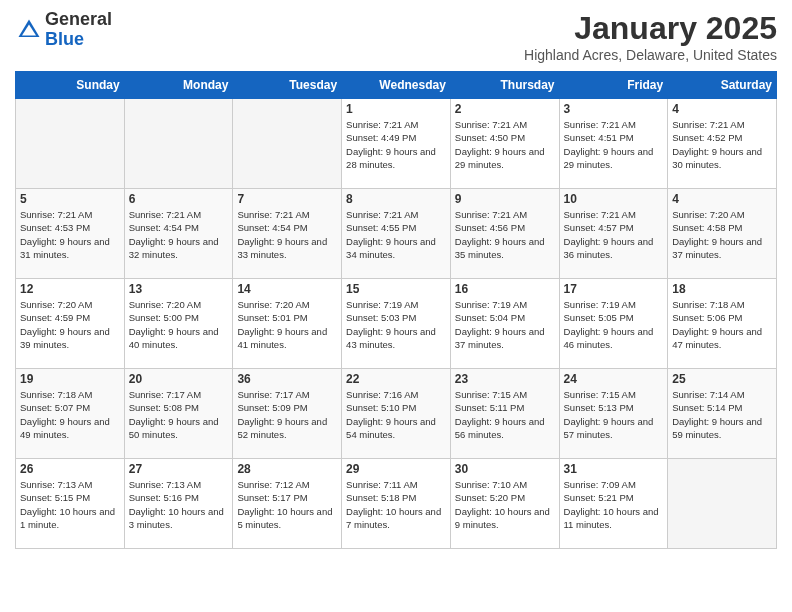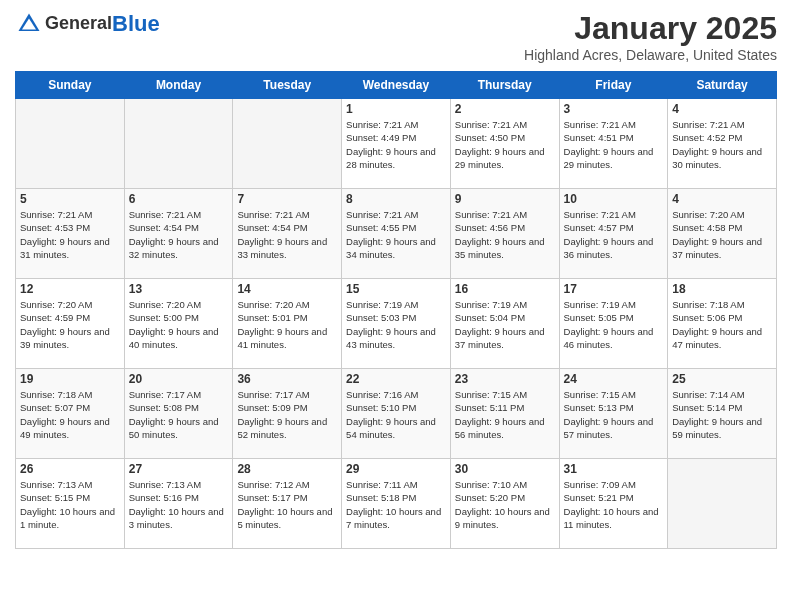--- a/index.html
+++ b/index.html
@@ -18,30 +18,30 @@
       justify-content: space-between;
       align-items: flex-start;
       margin-bottom: 8px;
     }
     .logo {
       display: flex;
       align-items: center;
     }
     .logo-text {
       display: flex;
+      flex-direction: column;
       line-height: 1.1;
-      align-items: center;
     }
     .logo-general {
       font-size: 18px;
       font-weight: bold;
       color: #333;
     }
     .logo-blue {
-      font-size: 22px;
+      font-size: 18px;
       font-weight: bold;
       color: #1565c0;
     }
     .logo-icon {
       width: 28px;
       height: 28px;
       margin-right: 2px;
     }
     .title-block {
       text-align: right;
@@ -60,21 +60,21 @@
       width: 100%;
       border-collapse: collapse;
       table-layout: fixed;
     }
     th {
       background-color: #1565c0;
       color: #fff;
       font-size: 12px;
       font-weight: bold;
       padding: 6px 4px;
-      text-align: center;
+      text-align: right;
       border: 1px solid #1565c0;
     }
     td {
       border: 1px solid #ccc;
       vertical-align: top;
       padding: 3px 4px;
       font-size: 10px;
       color: #333;
       height: 90px;
       background: #fff;

